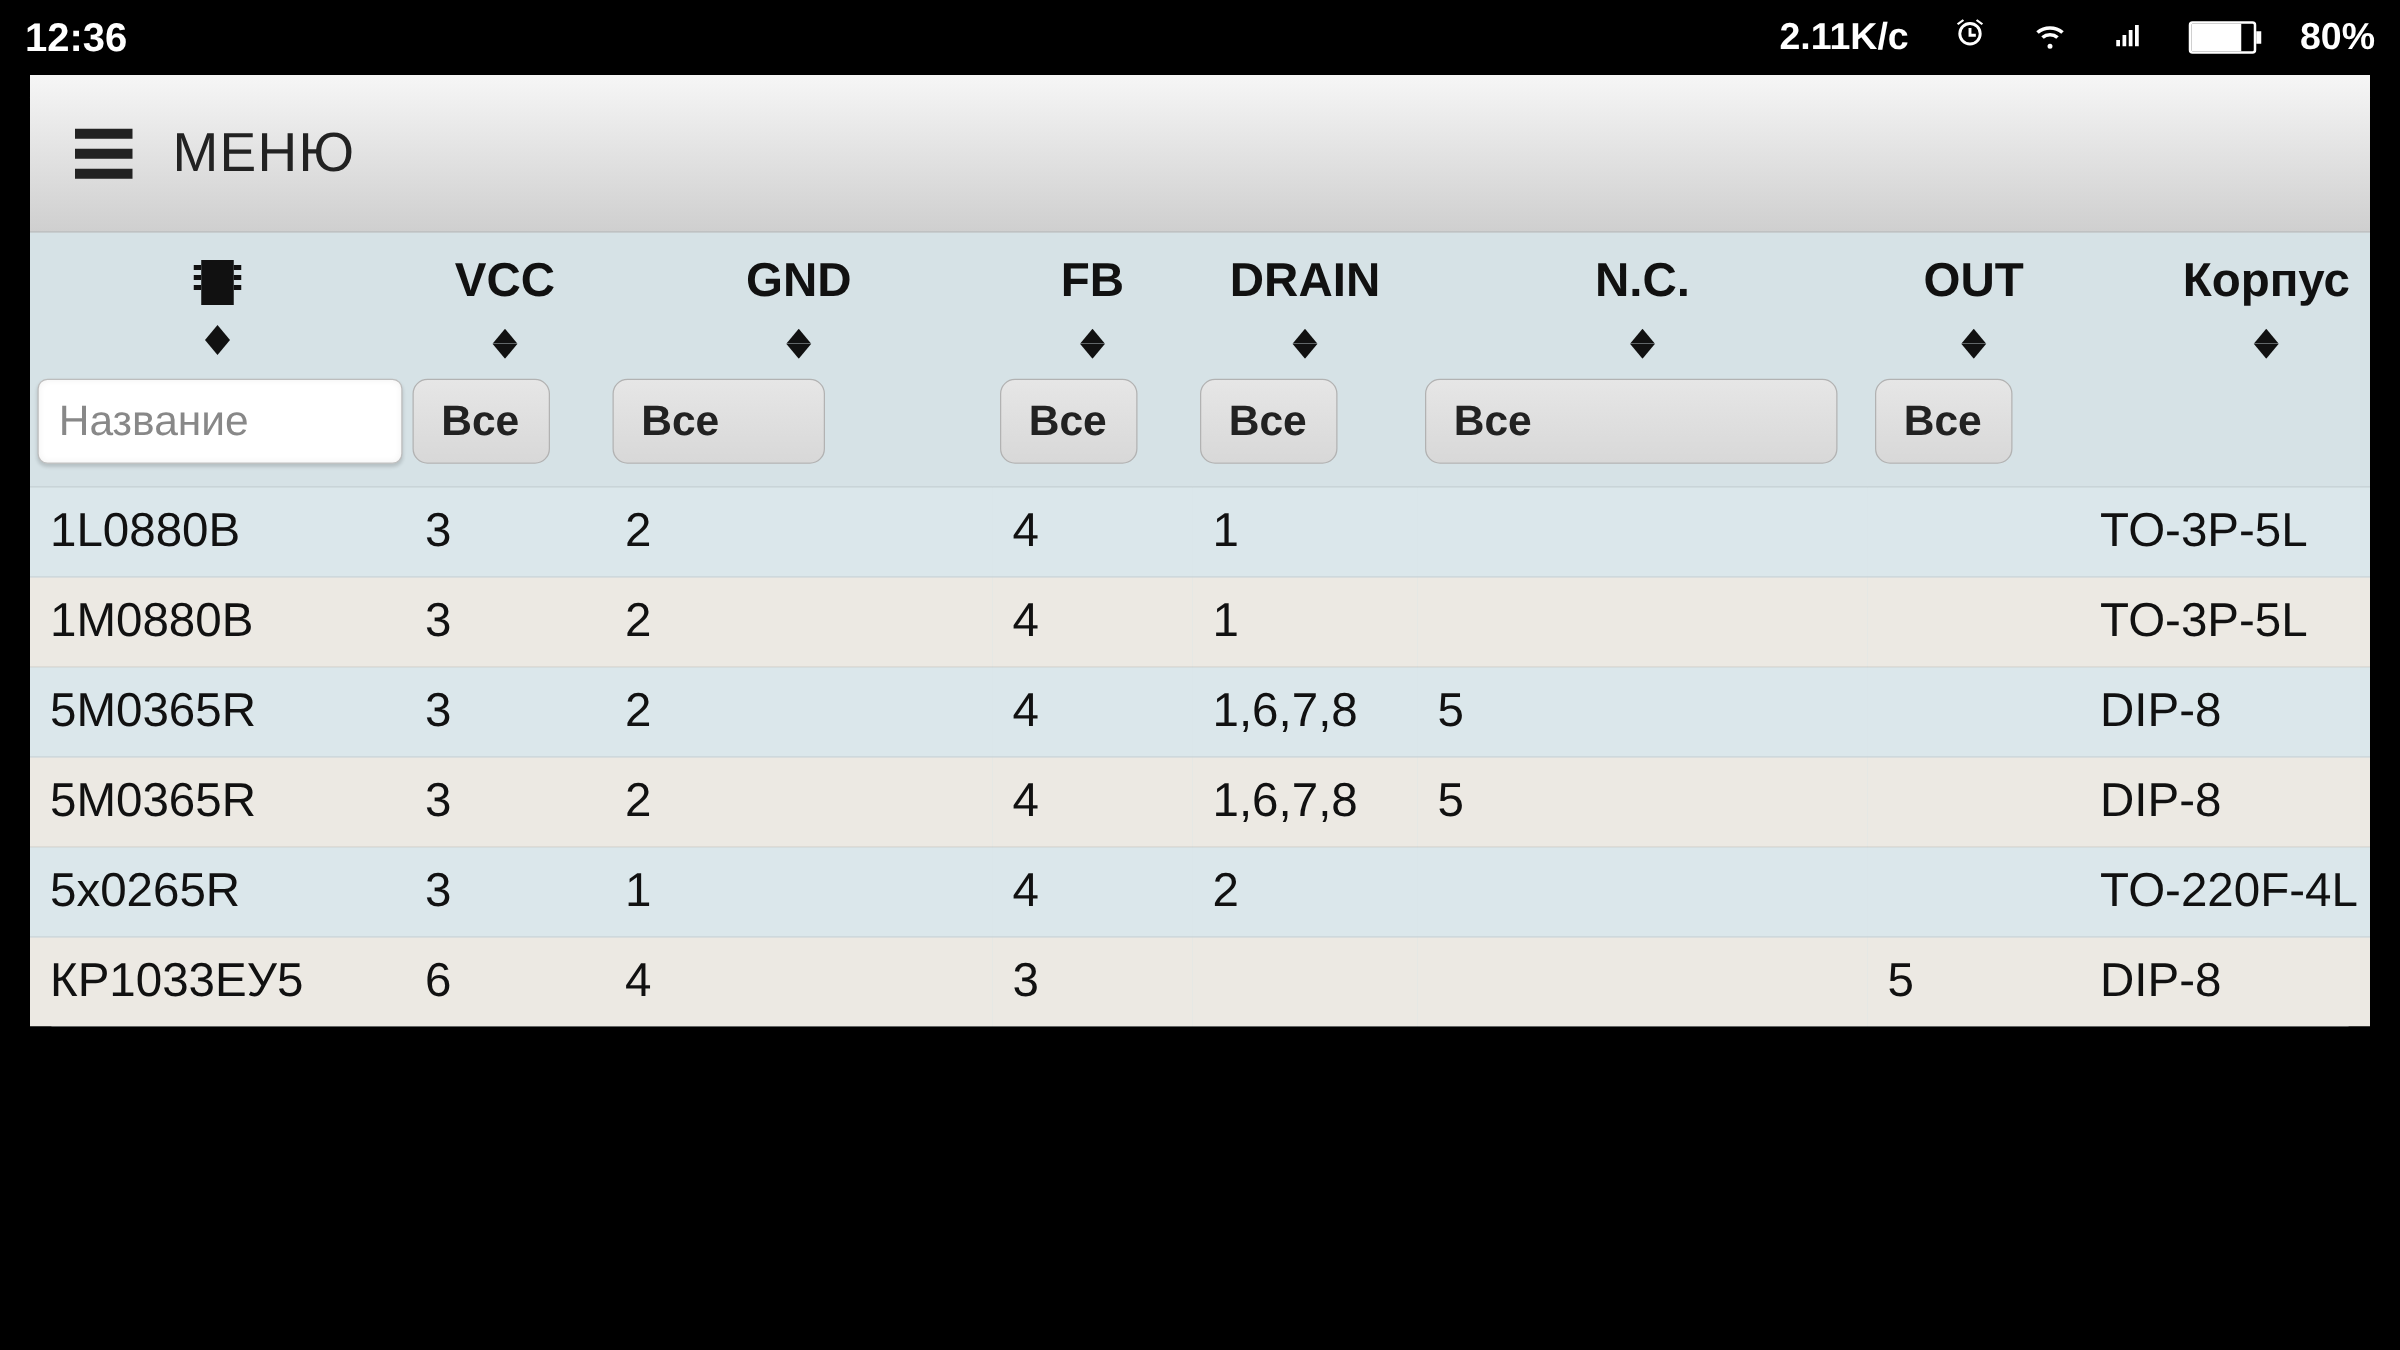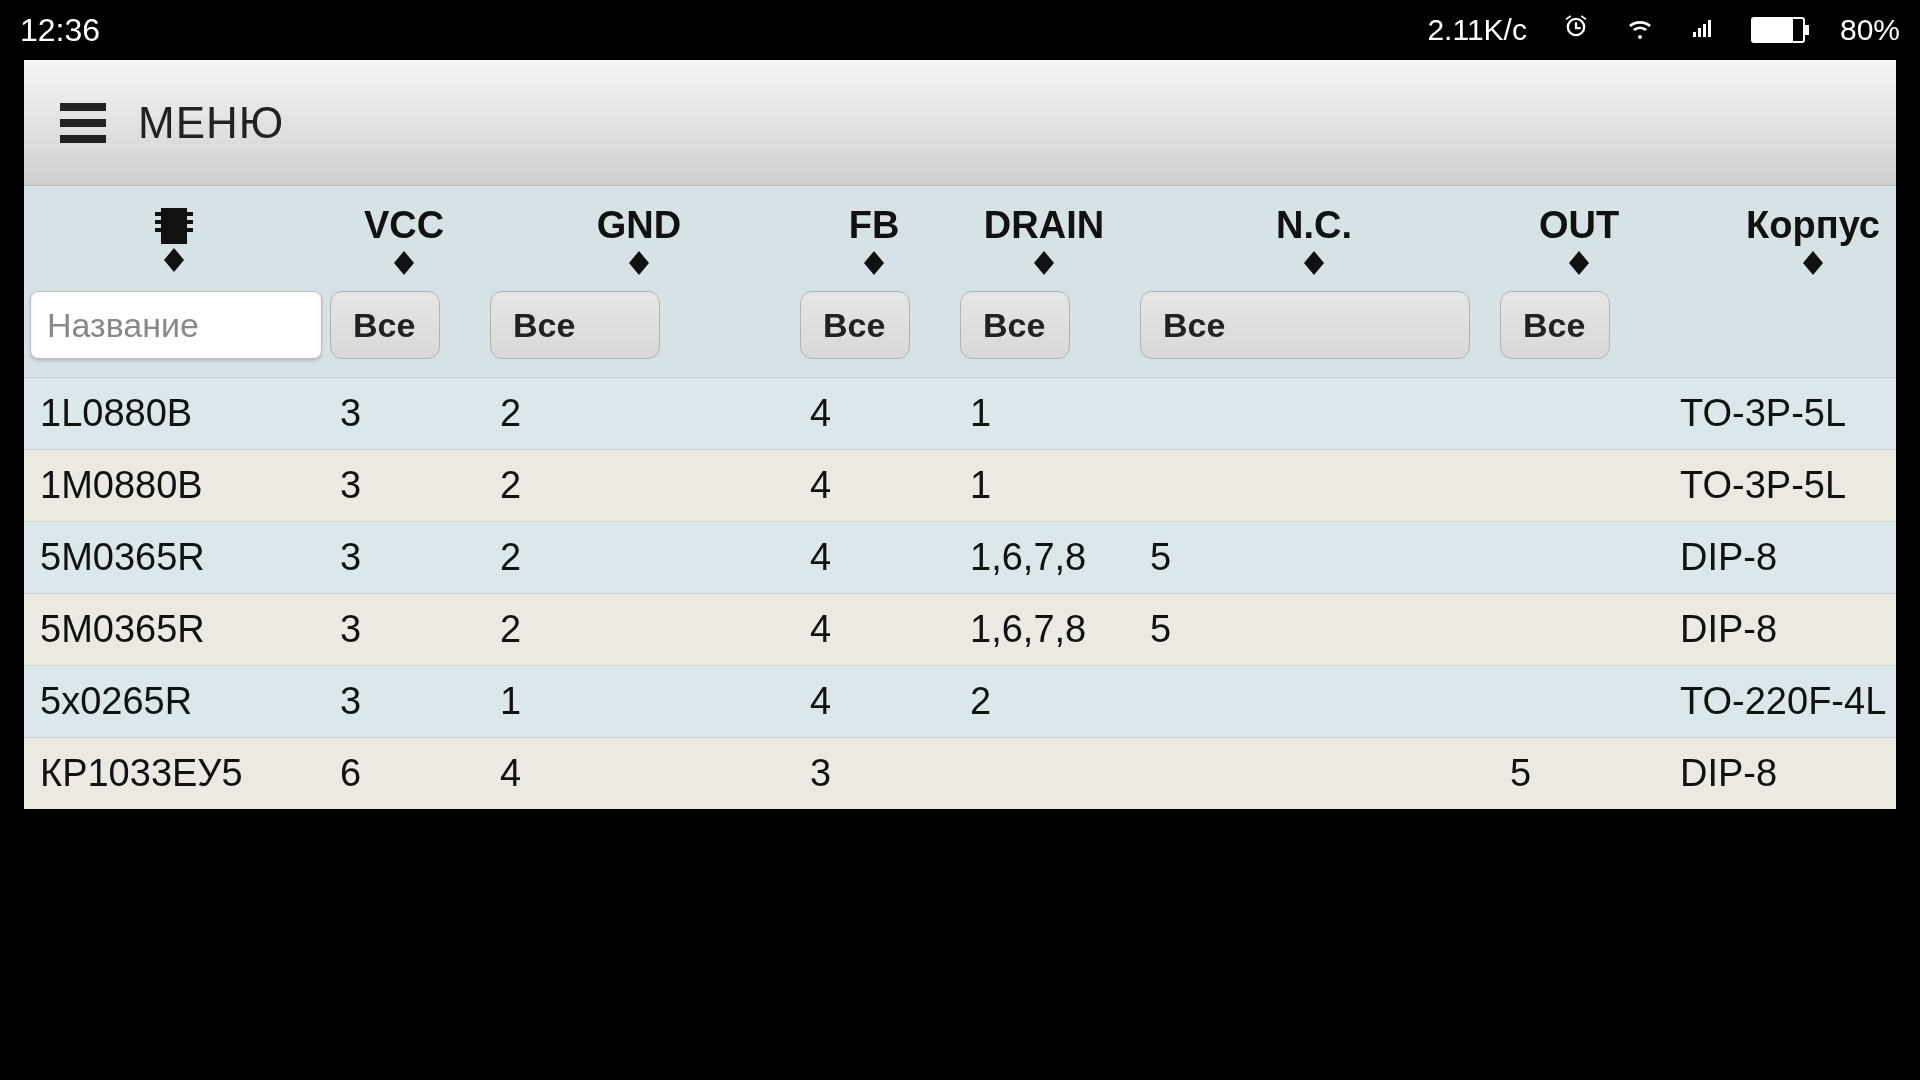--- a/index.html
+++ b/index.html
@@ -3,21 +3,21 @@
 <meta charset="utf-8">
 <style>
   * { box-sizing: border-box; margin: 0; padding: 0; }
   html, body { width: 1920px; height: 1080px; font-family: Arial, Helvetica, sans-serif; background: #000; }
   body { transform-origin: top left; }
 
   
   .status-bar {
     width: 100%; height: 60px; background: #000; color: #fff;
     display: flex; align-items: center; padding: 0 20px;
-    font-size: 32px; font-weight: 400;
+    font-size: 32px; font-weight: 700;
   }
   .status-left { flex: 0 0 auto; }
   .status-right { margin-left: auto; display: flex; align-items: center; gap: 35px; }
   .status-right svg { fill: #fff; }
   .status-right .txt { font-size: 30px; }
 
   
   .outer { padding: 0 24px; }
 
   
@@ -47,21 +47,21 @@
   col.c-out    { width: 170px; }
   col.c-pkg    { width: 232px; }
 
   thead th {
     padding: 18px 6px 10px; font-size: 38px; font-weight: 700; color: #111;
     text-align: left; vertical-align: middle;
   }
   thead th.center { text-align: center; }
   thead th.right  { text-align: right; }
 
-  .th-label { display: inline-flex; flex-direction: column; align-items: center; gap: 4px; }
+  .th-label { display: inline-flex; flex-direction: column; align-items: center; gap: 16px; }
   .sort-arrows { display: inline-flex; flex-direction: column; line-height: 0; }
   .sort-arrows svg { display: block; }
 
   .chip-icon { display: inline-block; width: 26px; height: 36px; position: relative; }
   .chip-icon::before {
     content: ""; position: absolute; inset: 0; background: #111;
   }
   .chip-icon .pins { position: absolute; top: 0; bottom: 0; width: 6px; }
   .chip-icon .pins.left  { left: -6px; }
   .chip-icon .pins.right { right: -6px; }

